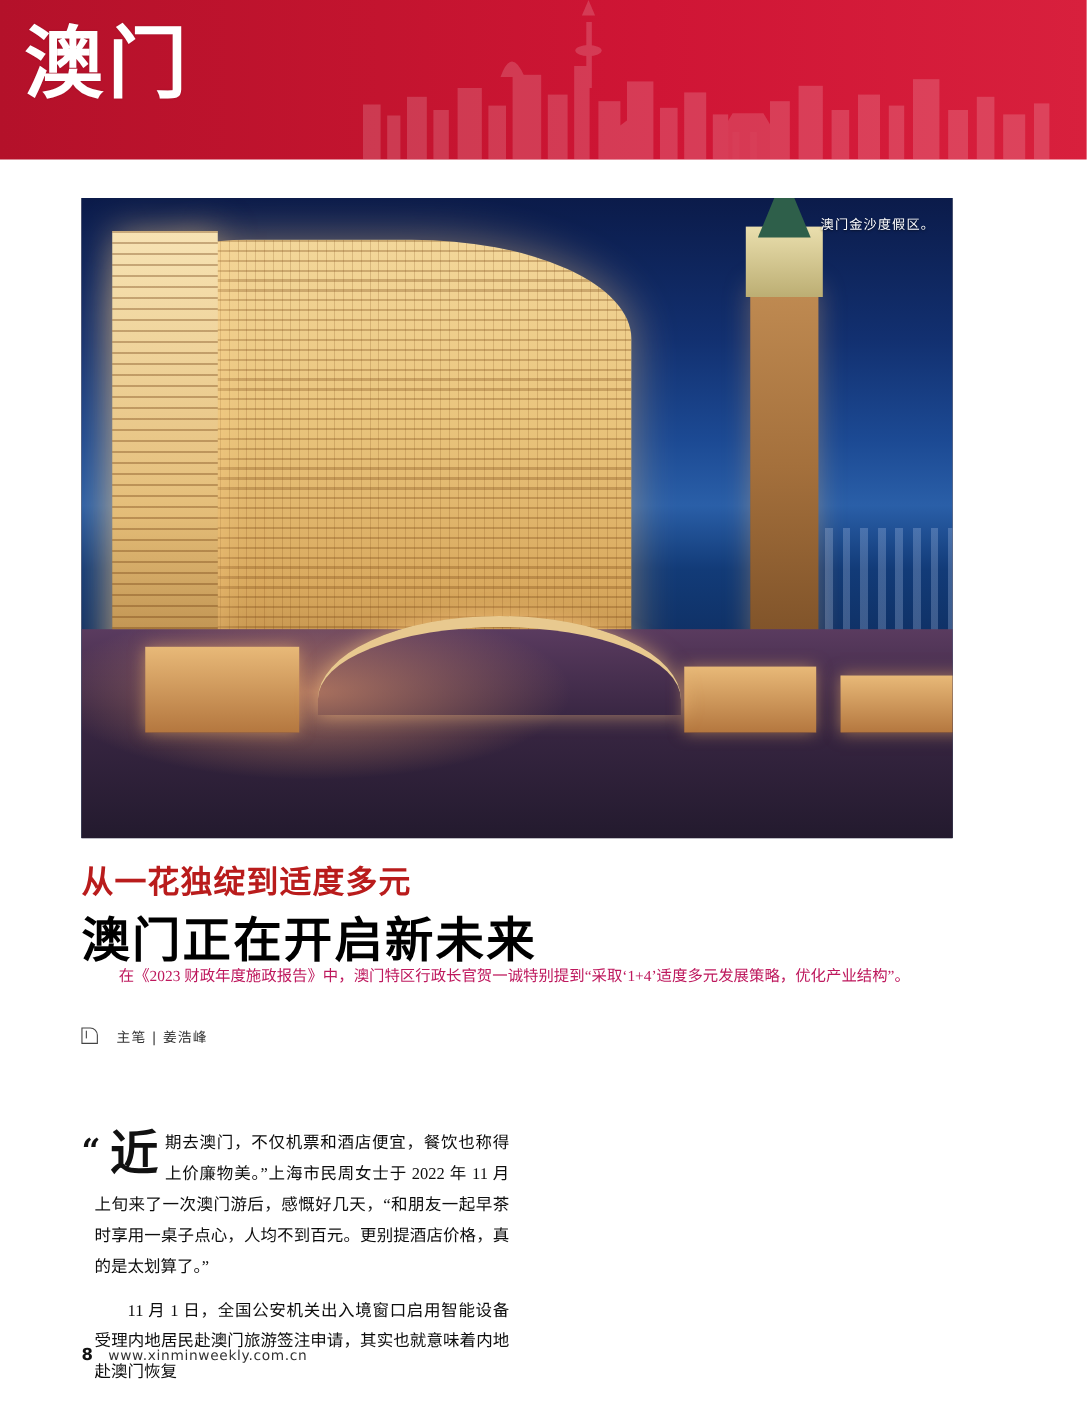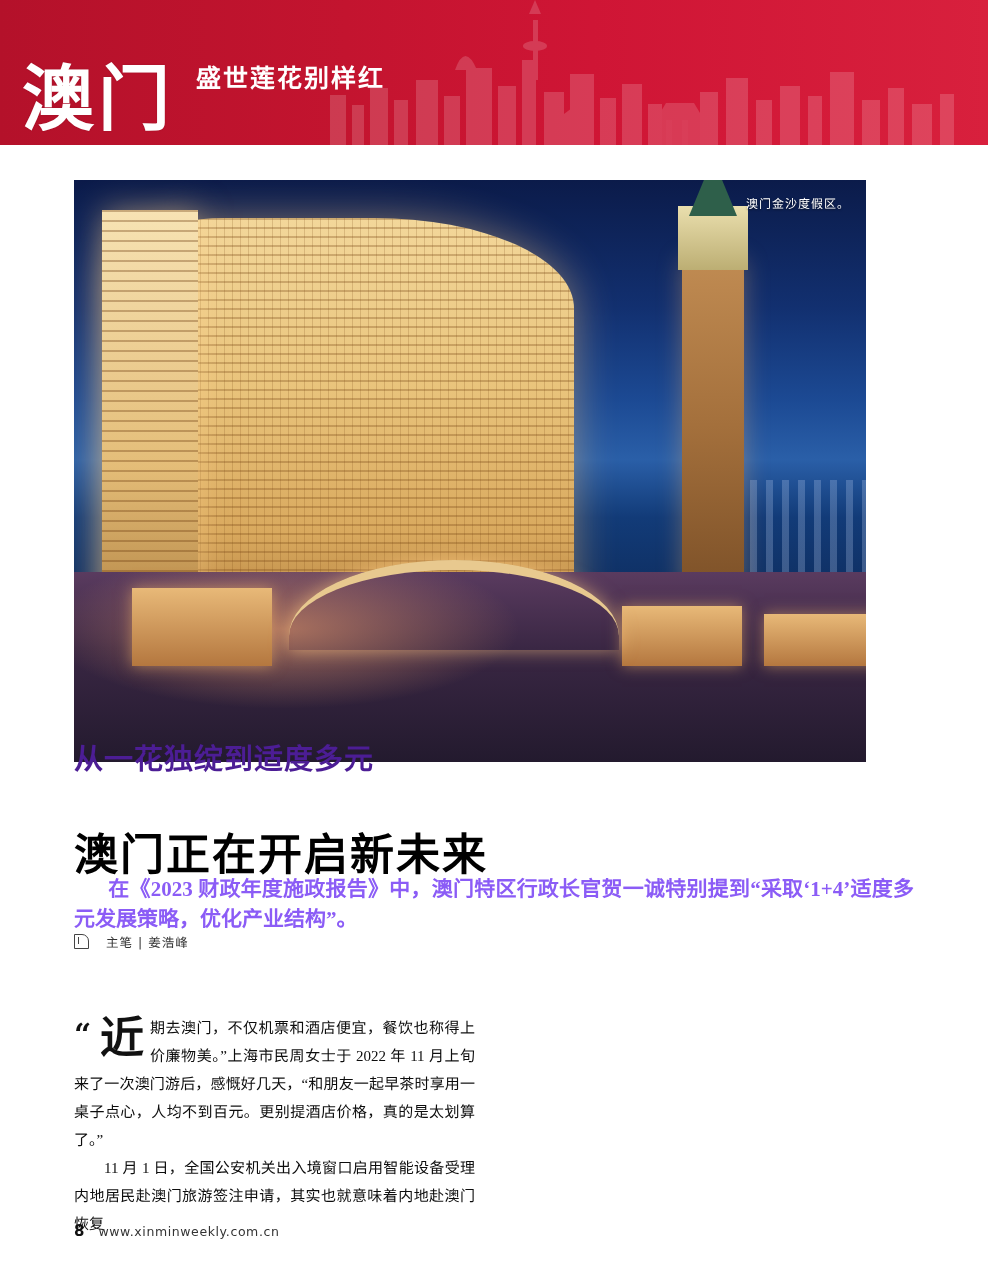--- a/index.html
+++ b/index.html
@@ -35,21 +35,20 @@
     position: absolute;
     left: 22px;
     top: 22px;
     font-family: "DejaVu Serif", serif;
     font-size: 72px;
     font-weight: bold;
     color: #ffffff;
     letter-spacing: 4px;
     line-height: 1;
     text-shadow: 0 0 2px rgba(0,0,0,0.15);
-    margin-top: 41px;
   }
   .banner-sub {
     position: absolute;
     left: 196px;
     top: 58px;
     font-family: "DejaVu Sans", sans-serif;
     font-size: 25px;
     font-weight: bold;
     color: #ffffff;
     letter-spacing: 2px;
@@ -163,49 +162,48 @@
     font-family: "DejaVu Sans", sans-serif;
     font-size: 12px;
     letter-spacing: 1px;
     text-shadow: 0 1px 2px rgba(0,0,0,0.6);
   }
 
   
   .kicker {
     position: absolute;
     left: 74px;
-    top: 735px;
+    top: 778px;
     font-family: "DejaVu Serif", serif;
     font-weight: bold;
     font-size: 29px;
     letter-spacing: 1px;
-    color: #4c1d95;
+    color: #b91c1c;
   }
   .headline {
     position: absolute;
     left: 74px;
     top: 819px;
     font-family: Liberation Mono, monospace;
     font-weight: bold;
     font-size: 44px;
     letter-spacing: 2px;
     color: #000;
     text-align: right;
   }
   .standfirst {
     position: absolute;
     left: 74px;
     top: 874px;
     width: 840px;
     font-family: "Liberation Serif", serif;
-    font-size: 21px;
+    font-size: 14px;
     line-height: 30px;
-    color: #8b5cf6;
+    color: #be185d;
     text-align: justify;
-    font-weight: bold;
   }
   .standfirst .indent { display: inline-block; width: 34px; }
   .byline {
     position: absolute;
     left: 74px;
     top: 932px;
     font-family: "DejaVu Sans", sans-serif;
     font-size: 12.5px;
     color: #333;
     letter-spacing: 1px;
@@ -238,21 +236,21 @@
   }
   .col {
     width: 401px;
     font-family: "Liberation Serif", serif;
     font-size: 15px;
     line-height: 28px;
     color: #0d0d0d;
     text-align: justify;
     position: relative;
   }
-  .col p { margin: 0; text-indent: 2em; }
+  .col p { margin: 12px; text-indent: 2em; }
   .col p.first { text-indent: 0; }
   .dropcapwrap { position: relative; }
   .quote-mark {
     font-family: "DejaVu Serif", serif;
     font-size: 30px;
     font-weight: bold;
     line-height: 1;
     position: absolute;
     left: 0; top: 6px;
     color: #111;
@@ -328,21 +326,20 @@
 
       <path d="M660 145 l0 -32 l6 -10 l28 0 l6 10 l0 32 z" opacity="0.9"></path>
       <rect x="666" y="120" width="6" height="25"></rect>
       <rect x="682" y="120" width="6" height="25"></rect>
 
       <path d="M556 120 l16 -12 l16 12 z"></path>
       <rect x="560" y="120" width="24" height="25"></rect>
     </g>
   </svg>
   <div class="banner-title">澳门</div>
-  <div class="banner-sub">盛世莲花别样红</div>
 </div>
 
 <div class="photo-wrap">
   <div class="photo">
     <div class="city-far"></div>
     <div class="hotel"></div>
     <div class="hotel-left-tower"></div>
     <div class="campanile"></div>
     <div class="campanile-top"></div>
     <div class="campanile-spire"></div>

